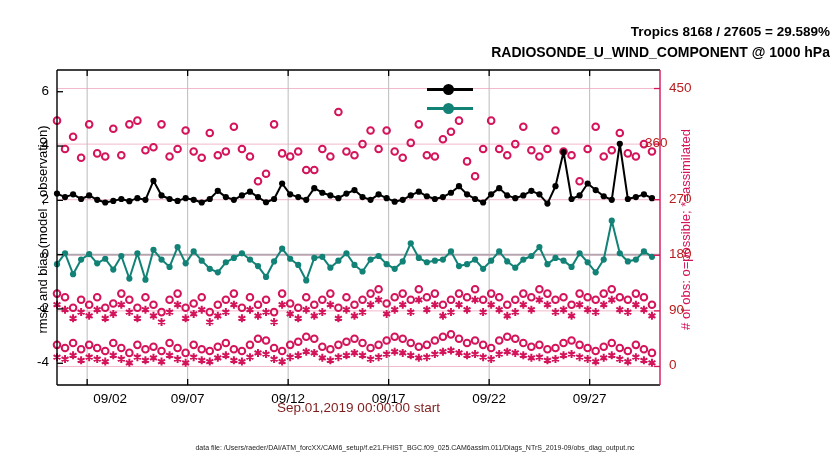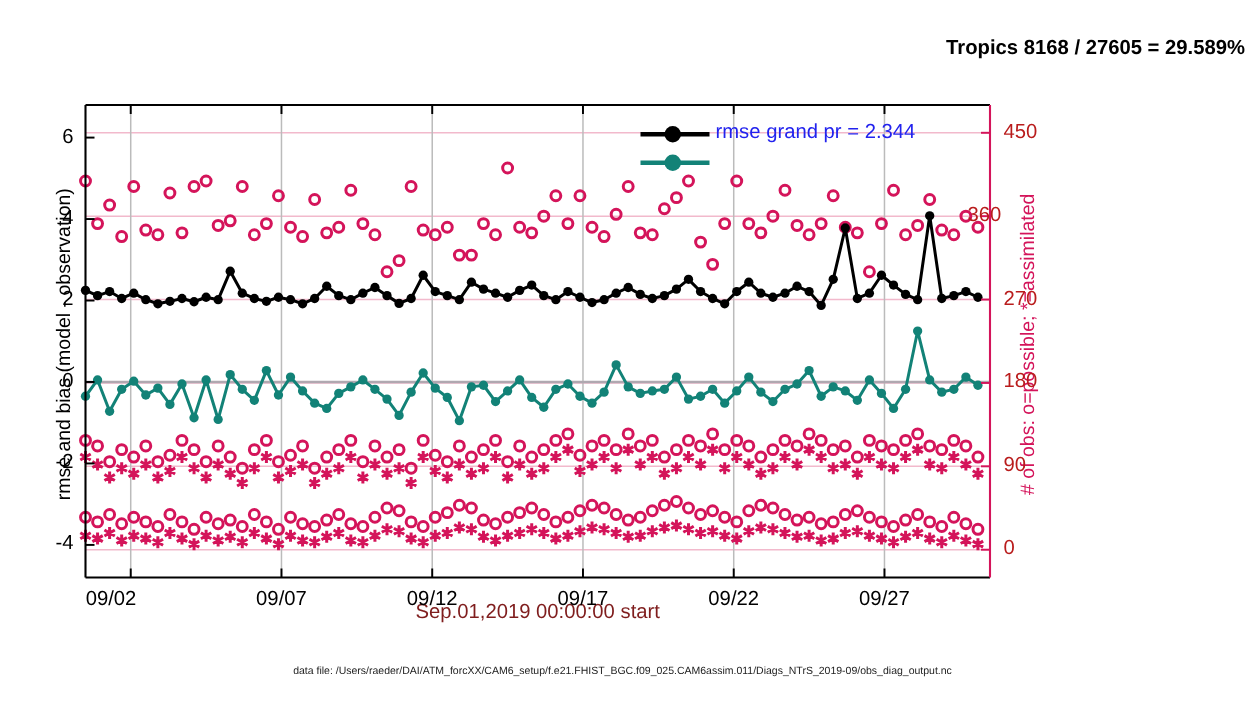--- a/index.html
+++ b/index.html
@@ -52,20 +52,21 @@
     border-radius:50%;
   }
   svg{display:block;}
 </style>
 </head>
 <body>
 
 <div id="fig">
 
   <div class="ttl" id="title1">Tropics 8168 / 27605 = 29.589%</div>
+  <div class="ttl" id="title2">RADIOSONDE_U_WIND_COMPONENT @ 1000 hPa</div>
 
   <div class="axlabel" id="ylabel">rmse and bias (model - observation)</div>
   <div class="axlabel" id="ylabel2"># of obs: o=possible; *=assimilated</div>
   <div id="xlabel">Sep.01,2019 00:00:00 start</div>
 
   <svg id="plot" width="830" height="470" style="position:absolute;left:0;top:0;">
       <rect x="57" y="70" width="603" height="315" fill="#fff"></rect>
       <line x1="57" y1="366.47058823529414" x2="660" y2="366.47058823529414" stroke="#F2B9CC" stroke-width="1"></line>
       <line x1="57" y1="310.88235294117646" x2="660" y2="310.88235294117646" stroke="#F2B9CC" stroke-width="1"></line>
       <line x1="57" y1="255.29411764705884" x2="660" y2="255.29411764705884" stroke="#F2B9CC" stroke-width="1"></line>
@@ -633,42 +634,41 @@
       <line x1="489.15" y1="385" x2="489.15" y2="379" stroke="#000" stroke-width="1.3"></line>
       <line x1="489.15" y1="70" x2="489.15" y2="76" stroke="#000" stroke-width="1.3"></line>
       <line x1="589.65" y1="385" x2="589.65" y2="379" stroke="#000" stroke-width="1.3"></line>
       <line x1="589.65" y1="70" x2="589.65" y2="76" stroke="#000" stroke-width="1.3"></line>
     </svg>
 
   <div id="legendbox">
     <div class="legrow">
       <div class="legline" style="background:#000"></div>
       <div class="legdot" style="background:#000"></div>
-      <div class="legtext">rmse grand pr = 2.344</div>
     </div>
     <div class="legrow">
       <div class="legline" style="background:#128277"></div>
       <div class="legdot" style="background:#128277"></div>
     </div>
   </div>
 
   <div id="ticklayer">
       <div class="tick ytick" style="left: 19px; top: 354.276px;">-4</div>
       <div class="tick ytick" style="left: 19px; top: 299.966px;">-2</div>
       <div class="tick ytick" style="left: 19px; top: 245.655px;">0</div>
       <div class="tick ytick" style="left: 19px; top: 191.345px;">2</div>
       <div class="tick ytick" style="left: 19px; top: 137.034px;">4</div>
       <div class="tick ytick" style="left: 19px; top: 82.7241px;">6</div>
       <div class="tick ytickR" style="left: 669px; top: 357.471px;">0</div>
       <div class="tick ytickR" style="left: 669px; top: 301.882px;">90</div>
       <div class="tick ytickR" style="left: 669px; top: 246.294px;">180</div>
       <div class="tick ytickR" style="left: 669px; top: 190.706px;">270</div>
       <div class="tick ytickR" style="left: 645px; top: 135.118px;">360</div>
       <div class="tick ytickR" style="left: 669px; top: 79.5294px;">450</div>
-      <div class="tick xtick" style="left: 44px; top: 391px;">09/02</div>
+      <div class="tick xtick" style="left: 67px; top: 391px; text-align: right;">09/02</div>
       <div class="tick xtick" style="left: 157.65px; top: 391px;">09/07</div>
       <div class="tick xtick" style="left: 258.15px; top: 391px;">09/12</div>
       <div class="tick xtick" style="left: 358.65px; top: 391px;">09/17</div>
       <div class="tick xtick" style="left: 459.15px; top: 391px; text-align: center;">09/22</div>
       <div class="tick xtick" style="left: 559.65px; top: 391px;">09/27</div>
     </div>
 
   <div id="footer">data file: /Users/raeder/DAI/ATM_forcXX/CAM6_setup/f.e21.FHIST_BGC.f09_025.CAM6assim.011/Diags_NTrS_2019-09/obs_diag_output.nc</div>
 </div>
 

